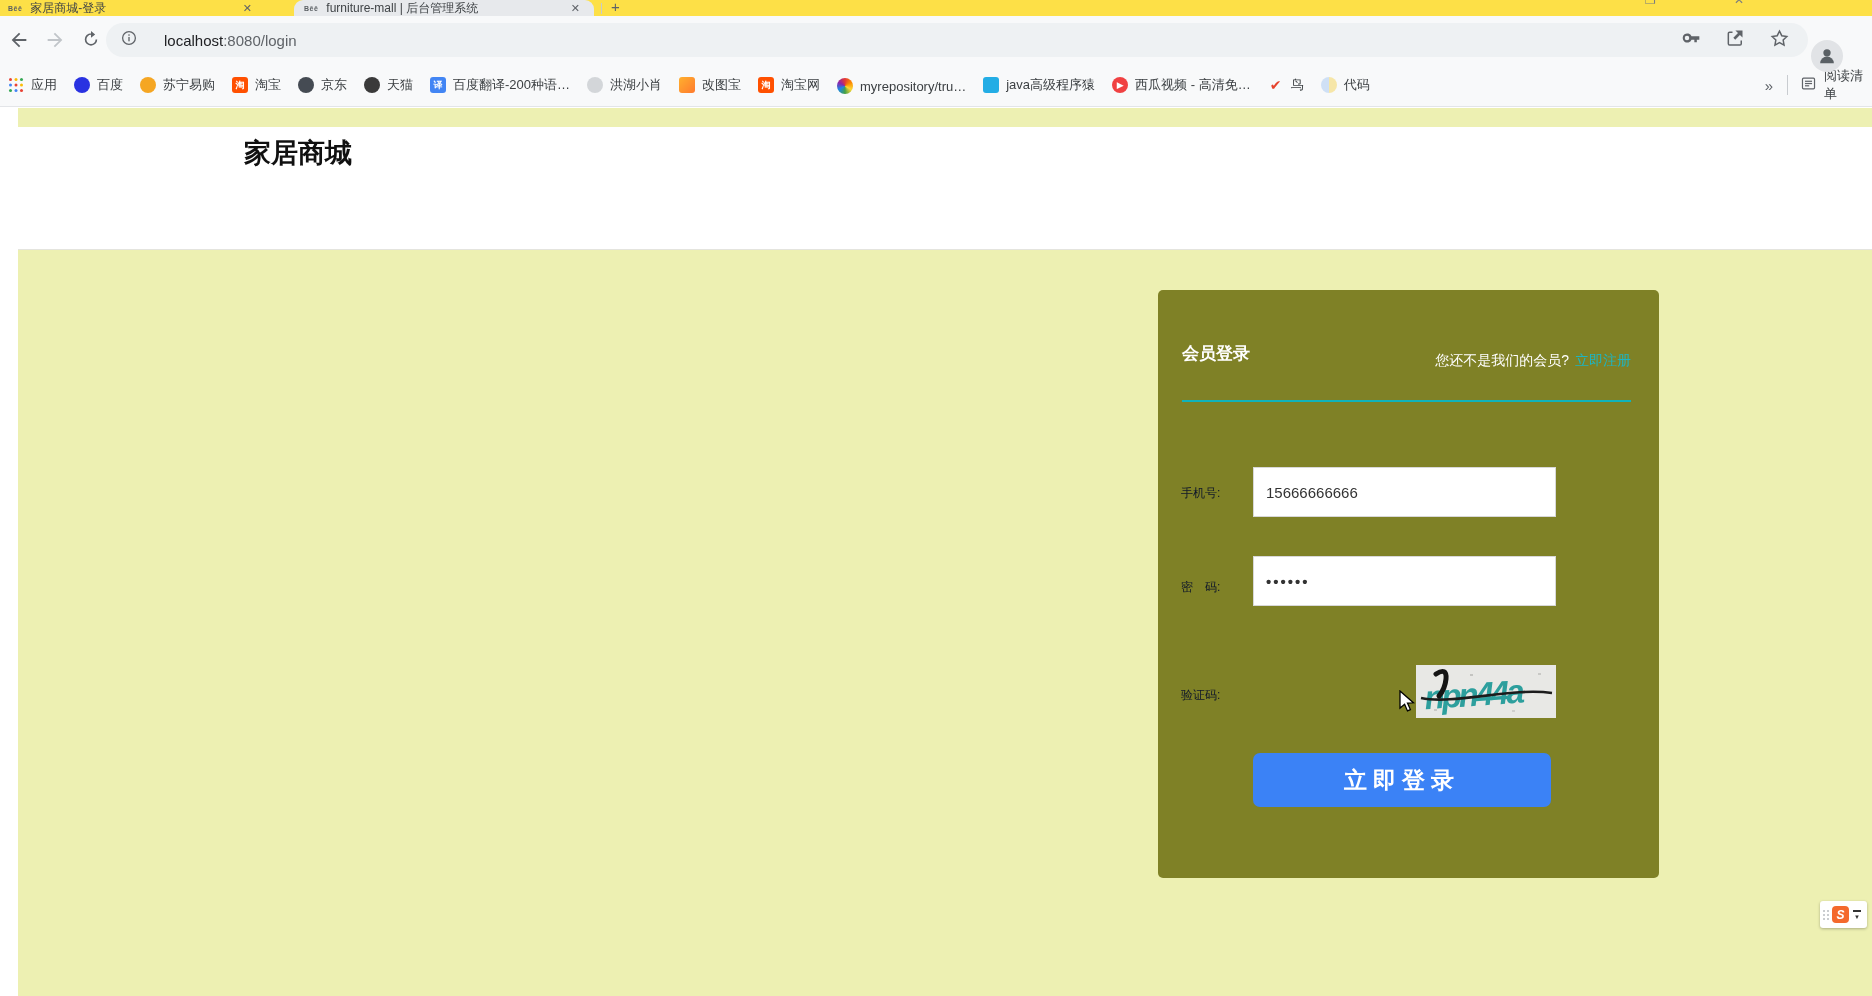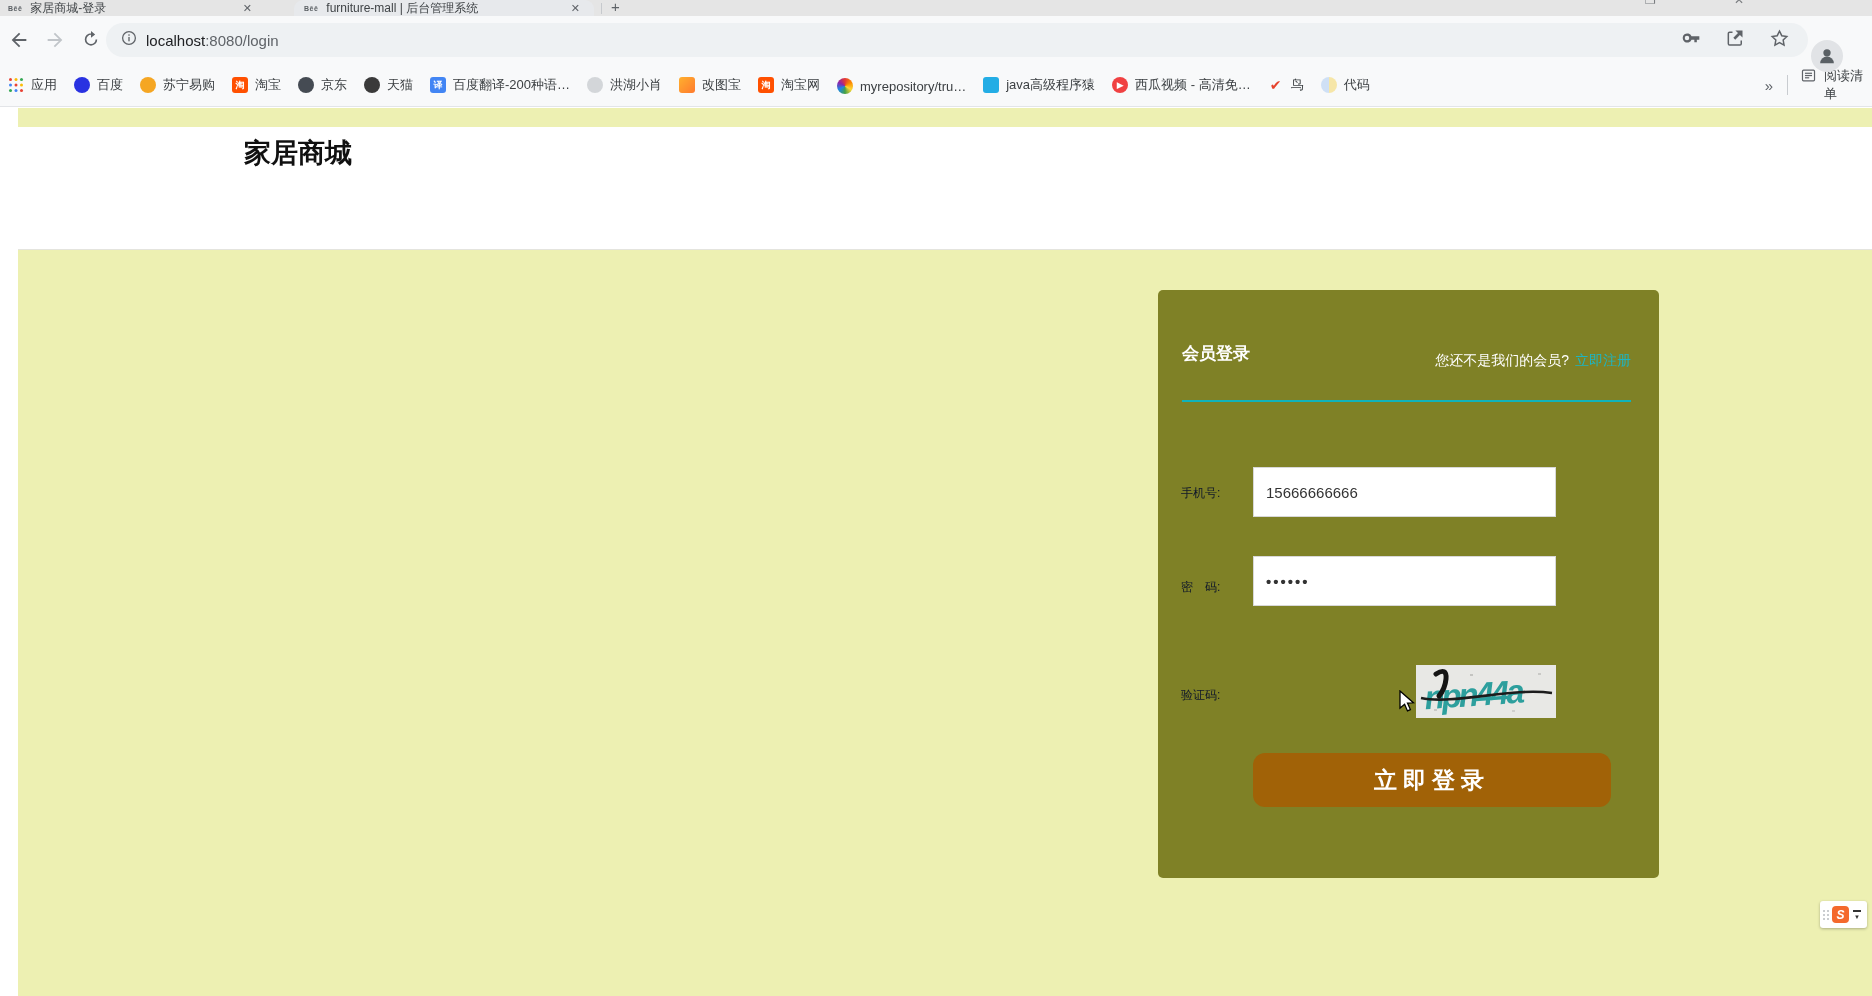--- a/index.html
+++ b/index.html
@@ -2,73 +2,73 @@
 <html><head>
 <meta charset="utf-8">
 <style>
   html,body{margin:0;padding:0}
   body{
     width:1872px;height:996px;position:relative;overflow:hidden;
     font-family:"Liberation Sans","DejaVu Sans",sans-serif;
     background:#fff;
   }
   
-  .tabstrip{position:absolute;left:0;top:0;width:1872px;height:16px;background:#e5e5e5;z-index:30}
+  .tabstrip{position:absolute;left:0;top:0;width:1872px;height:16px;background:#fde047;z-index:30}
   .tab{position:absolute;top:0;height:16px;display:flex;align-items:center;font-size:12px;color:#3f4346;box-sizing:border-box}
   .tab.t1{left:8px;width:252px;padding-right:4px}
   .tab.t2{left:294px;width:300px;background:#e7e9ec;border-radius:9px 9px 0 0;padding:0 10px}
   .fav{font-size:7px;font-weight:bold;color:#5a5f63;margin-right:8px;letter-spacing:.5px;flex:0 0 auto}
   .tab-title{white-space:nowrap;overflow:hidden;text-overflow:ellipsis}
   .tab-x{margin-left:auto;color:#5f6368;font-size:11px;padding:0 4px;cursor:default}
   .tab-sep{position:absolute;left:601px;top:3px;width:1px;height:11px;background:#c6c9cd}
   .newtab{position:absolute;left:611px;top:-2px;font-size:15px;color:#5f6368}
   .win-hint{position:absolute;top:-7px;font-size:12px;color:#7a7d80}
   .win-hint.restore{left:1645px}
   .win-hint.close{left:1734px}
   
   .toolbar{position:absolute;left:0;top:16px;width:1872px;height:48px;background:#f8f9fa;z-index:29}
   .navbtn{position:absolute;top:13px;width:22px;height:22px}
   .navbtn svg{display:block}
   .nav-back{left:8px}.nav-fwd{left:44px}.nav-reload{left:81px}
   .omnibox{position:absolute;left:106px;top:7px;width:1702px;height:34px;border-radius:17px;background:#eef1f3;display:flex;align-items:center;box-sizing:border-box;padding:0 18px 0 14px}
-  .url{font-size:15px;margin-left:8px;white-space:nowrap}
+  .url{font-size:15px;margin-left:26px;white-space:nowrap}
   .url .host{color:#202124}
   .url .rest{color:#5f6368}
   .box-icons{margin-left:auto;display:flex;align-items:center;gap:24px}
   .avatar{position:absolute;left:1811px;top:24px;width:32px;height:32px;border-radius:50%;background:#e1e3e6;display:flex;align-items:center;justify-content:center}
   
   .bmbar{position:absolute;left:0;top:64px;width:1872px;height:43px;background:#f8f9fa;border-bottom:1px solid #e3e5e8;display:flex;align-items:center;box-sizing:border-box;padding-left:8px;z-index:28}
   .bm-list{display:flex;align-items:flex-end;min-width:0}
   .bm{display:flex;align-items:center;gap:7px;margin-right:17px;white-space:nowrap;font-size:13px;color:#3c4043;cursor:default}
   .bm-ic{width:16px;height:16px;border-radius:50%;display:inline-flex;align-items:center;justify-content:center;font-size:9px;font-weight:bold;flex:0 0 auto;line-height:1}
   .bm-ic.sq{border-radius:3px}
   .bm-ic.grid{position:relative;background:transparent}
   .bm-ic.grid::before{content:"";position:absolute;left:1px;top:1px;width:3px;height:3px;border-radius:50%;background:#e94235;
     box-shadow:5.5px 0 #fbbc05,11px 0 #34a853,0 5.5px #4285f4,5.5px 5.5px #e94235,11px 5.5px #fbbc05,0 11px #34a853,5.5px 11px #4285f4,11px 11px #e94235}
   .bm-ic.check{background:transparent;font-size:14px;font-weight:bold}
   .bm-more{margin-left:auto;font-size:15px;color:#5f6368;padding:0 14px}
   .bm-div{width:1px;height:20px;background:#c9ccd0;margin-right:12px}
-  .reading{display:flex;align-items:flex-start;gap:7px;font-size:13px;color:#3c4043;width:72px;overflow:hidden;flex:0 0 auto}
+  .reading{display:flex;align-items:center;gap:7px;font-size:13px;color:#3c4043;width:72px;overflow:hidden;flex:0 0 auto}
   
   .page{position:absolute;left:18px;top:108px;width:1872px;height:888px;background:#edf0b2;z-index:1}
   .site-header{position:absolute;left:0;top:19px;width:1872px;height:123px;background:#fff;border-bottom:1px solid #e4e4de;box-sizing:border-box}
   .logo{position:absolute;left:226px;top:8px;font-size:27px;font-weight:bold;color:#101010}
   .panel{position:absolute;left:1140px;top:182px;width:501px;height:588px;background:#7f8126;border-radius:5px}
   .p-title{position:absolute;left:24px;top:52px;font-size:17px;font-weight:bold;color:#fff}
   .p-hint{position:absolute;right:28px;top:62px;font-size:14px;color:#fff}
   .p-hint a{color:#1db5c2;text-decoration:none;margin-left:6px}
   .p-divider{position:absolute;left:24px;right:28px;top:110px;height:2px;background:#10b3bb}
   .f-label{position:absolute;left:23px;color:#0f172a;font-size:12px}
   .lab-phone{top:195px}.lab-pwd{top:289px}.lab-cap{top:397px}
   .f-input{position:absolute;left:95px;width:303px;height:50px;border:1px solid #d8d8d8;border-radius:0;background:#fff;box-sizing:border-box;font-size:15px;color:#333;padding:0 12px;font-family:inherit;outline:none}
   .in-phone{top:177px}
   .in-pwd{top:266px;letter-spacing:2px;font-weight:bold}
   .in-cap{top:376px;left:98px;width:156px;height:52px}
   .captcha{position:absolute;left:258px;top:375px;width:140px;height:53px;display:block;cursor:pointer}
-  .submit{position:absolute;left:95px;top:463px;width:358px;height:54px;background:#a16207;border:none;border-radius:12px;color:#fff;font-size:23px;font-weight:bold;letter-spacing:6px;font-family:inherit;cursor:pointer}
+  .submit{position:absolute;left:95px;top:463px;width:298px;height:54px;background:#3b82f6;border:none;border-radius:7px;color:#fff;font-size:23px;font-weight:bold;letter-spacing:6px;font-family:inherit;cursor:pointer}
   
   .cursor{position:absolute;left:1398px;top:690px;z-index:40}
   .sogou{position:absolute;left:1820px;top:901px;width:47px;height:27px;background:#fff;border-radius:3px;box-shadow:0 1px 3px rgba(0,0,0,.28);display:flex;align-items:center;z-index:35;box-sizing:border-box;padding:0 3px}
   .sg-grip{display:grid;grid-template-columns:2px 2px;grid-gap:2px;margin-right:3px}
   .sg-grip i{width:2px;height:2px;background:#b9bdc1;border-radius:50%}
   .sg-logo{width:17px;height:17px;background:#f4692c;border-radius:4px;color:#fff;font-weight:bold;font-style:italic;font-size:12px;display:flex;align-items:center;justify-content:center}
   .sg-menu{display:flex;flex-direction:column;align-items:center;margin-left:4px;color:#333;line-height:1}
   .sg-menu .bar{width:8px;height:2px;background:#333;margin-bottom:2px}
   .sg-menu .tri{font-size:6px}
 </style>

